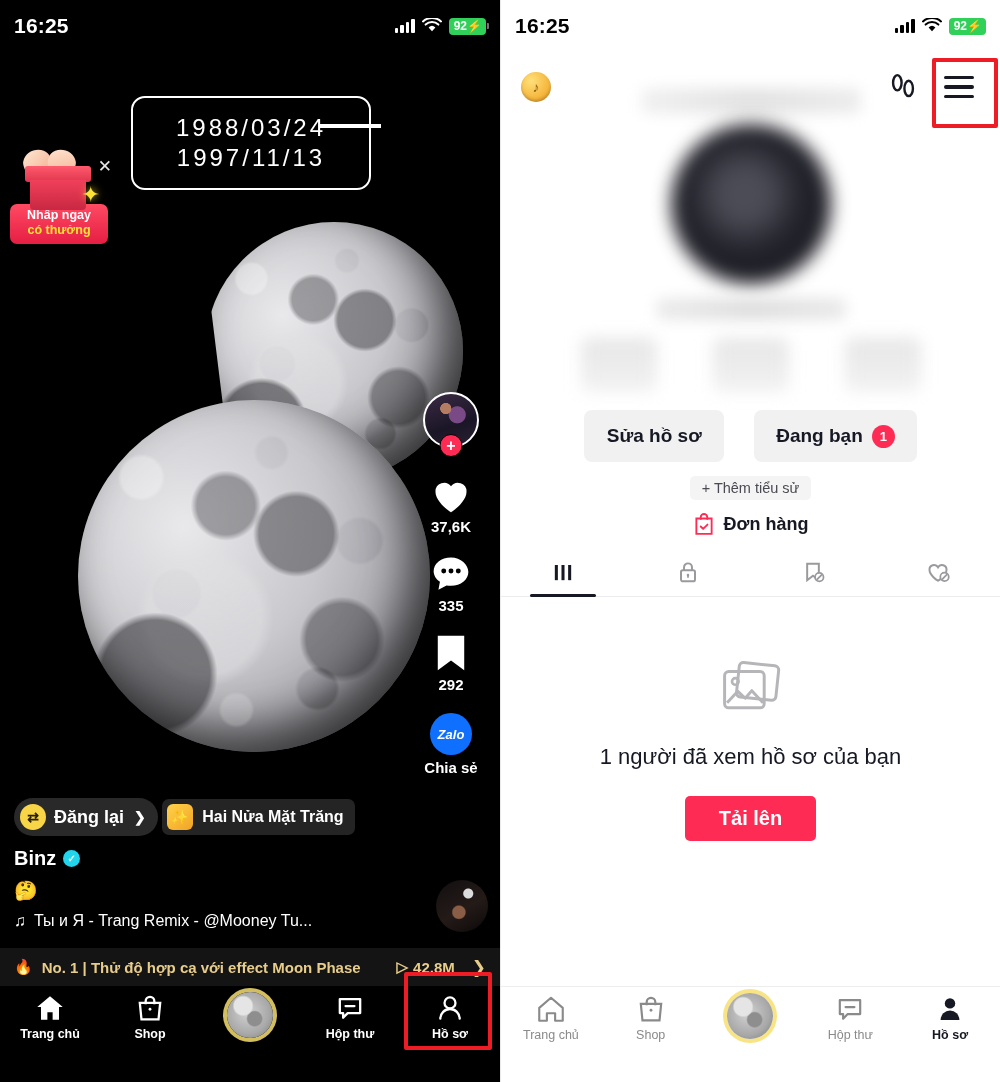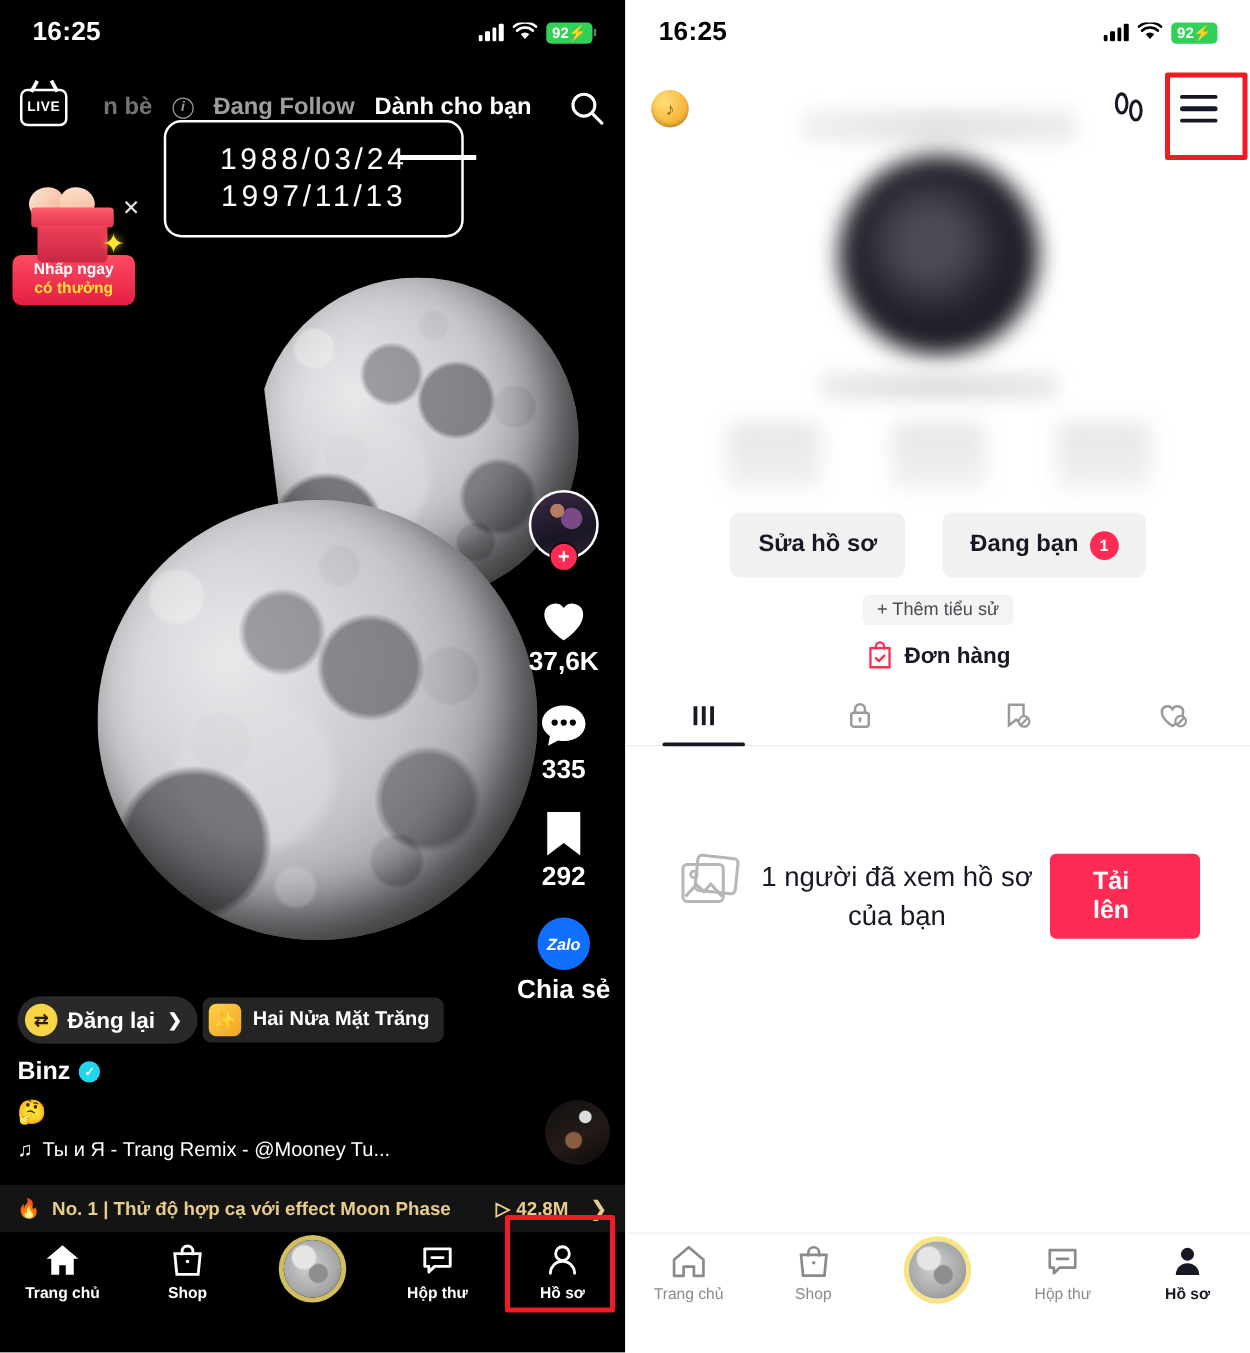--- a/index.html
+++ b/index.html
@@ -11,21 +11,21 @@
   }
   .screens { display:flex; width:1000px; height:1082px; }
 
   
   .feed {
     position:relative; width:500px; height:1082px;
     background:#000; overflow:hidden; color:#fff;
   }
   .statusbar {
     position:relative; height:52px; display:flex; align-items:center;
-    justify-content:space-between; padding:0 26px; z-index:30;
+    justify-content:space-between; padding:0 14px; z-index:30;
   }
   .sb-time { font-size:21px; font-weight:700; letter-spacing:.2px; }
   .sb-right { display:flex; gap:7px; }
   .bars { display:flex; align-items:flex-end; gap:2px; height:15px; }
   .bars i { width:3.5px; background:currentColor; border-radius:1px; display:block; }
   .bars i:nth-child(1){height:5px}.bars i:nth-child(2){height:8px}
   .bars i:nth-child(3){height:11px}.bars i:nth-child(4){height:14px}
   .batt {
     background:#30d158; color:#fff; font-size:12px; font-weight:800;
     border-radius:4px; padding:1px 4px 1px 5px; display:flex; align-items:center;
@@ -150,21 +150,21 @@
       radial-gradient(circle at 62% 40%, #7a4a86 0 18%, transparent 20%),
       linear-gradient(160deg,#3b2a44,#1a1626 60%,#2a2033);
   }
   .rail-plus {
     position:absolute; bottom:-9px; left:50%; transform:translateX(-50%);
     width:23px;height:23px;border-radius:50%;background:#fe2c55;color:#fff;
     font-size:16px;font-weight:700;display:flex;align-items:center;justify-content:center;
     line-height:1;border:1.5px solid #000;
   }
   .rail-item { display:flex; flex-direction:column; align-items:center; gap:4px; }
-  .rail-count { font-size:21px; font-weight:600; }
+  .rail-count { font-size:15px; font-weight:600; }
   .zalo {
     width:42px;height:42px;border-radius:50%;background:#0f6fff;color:#fff;
     display:flex;align-items:center;justify-content:center;font-size:13px;font-weight:800;
     font-style:italic;
   }
 
   
   .caption { position:absolute; left:14px; bottom:152px; z-index:22; width:400px; }
   .chip {
     display:inline-flex; align-items:center; gap:8px; background:rgba(255,255,255,.16);
@@ -301,21 +301,21 @@
     font-size:18px; font-weight:600; color:#161823;
   }
   .p-tabs {
     display:flex; margin-top:22px; border-bottom:1px solid #ececec;
   }
   .p-tab { flex:1; display:flex; flex-direction:column; align-items:center; padding-bottom:10px; position:relative; }
   .p-tab .und {
     position:absolute; bottom:-1px; left:50%; transform:translateX(-50%);
     width:66px; height:3px; background:#161823; border-radius:2px;
   }
-  .empty { display:flex; align-items:center; margin-top:62px; padding:0 40px; }
+  .empty { display:flex; flex-direction:column; align-items:center; margin-top:62px; padding:0 40px; }
   .empty-txt {
     margin-top:24px; font-size:22px; line-height:1.42; text-align:center; color:#161823; font-weight:400;
   }
   .upload-btn {
     margin-top:24px; background:#fe2c55; color:#fff; border-radius:5px;
     padding:11px 34px; font-size:20px; font-weight:600;
   }
 </style>
 </head>
 <body>
@@ -343,33 +343,20 @@
         </div>
       </div>
     </div>
 
     <div class="moon-wrap">
       <div class="moon moon-top"></div>
       <div class="moon-cut"></div>
       <div class="moon moon-main"></div>
     </div>
 
-    <div class="feed-nav">
-      <div class="live-badge">LIVE</div>
-      <div class="nav-tabs">
-        <span class="nav-tab dim">n bè</span>
-        <span class="info-i">i</span>
-        <span class="nav-tab">Đang Follow</span>
-        <span class="nav-tab active">Dành cho bạn</span>
-      </div>
-      <svg class="search-ico" viewBox="0 0 24 24">
-        <circle cx="10.5" cy="10.5" r="7" stroke="#fff" stroke-width="2" fill="none"></circle>
-        <line x1="15.8" y1="15.8" x2="22" y2="22" stroke="#fff" stroke-width="2" stroke-linecap="round"></line>
-      </svg>
-    </div>
 
     <div class="date-box">
       <div class="date-line">1988/03/24</div>
       <div class="date-line">1997/11/13</div>
       <div class="date-tail"></div>
     </div>
 
     <div class="gift">
       <div class="gift-x">✕</div>
       <div class="gift-img">

